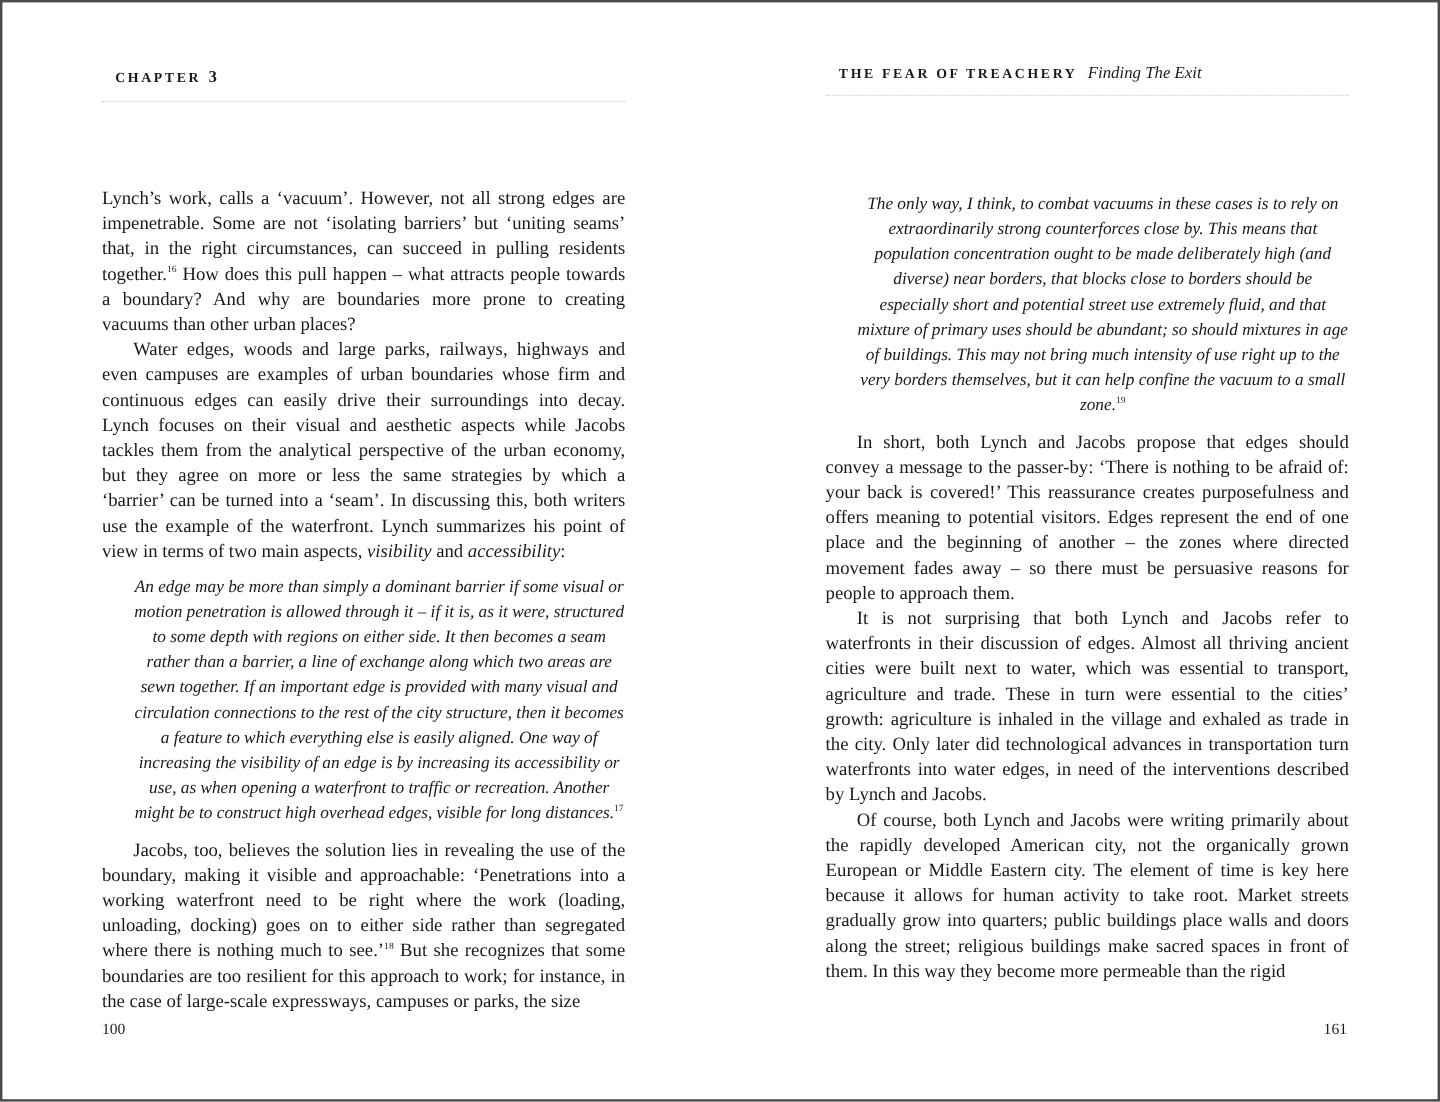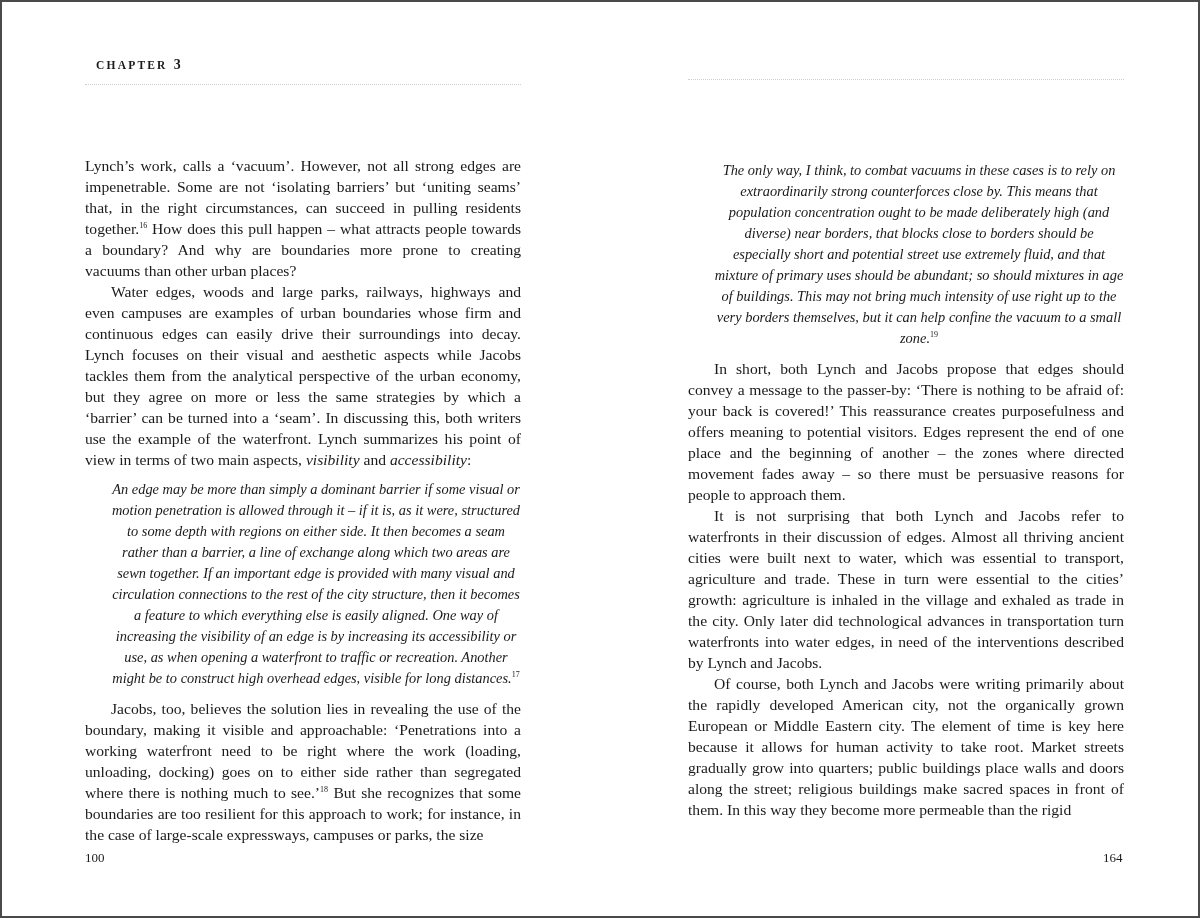--- a/index.html
+++ b/index.html
@@ -121,25 +121,29 @@
       <p class="no-indent">Lynch’s work, calls a ‘vacuum’. However, not all strong edges are impenetrable. Some are not ‘isolating barriers’ but ‘uniting seams’ that, in the right circumstances, can succeed in pulling residents together.<sup>16</sup> How does this pull happen – what attracts people towards a boundary? And why are boundaries more prone to creating vacuums than other urban places?</p>
       <p>Water edges, woods and large parks, railways, highways and even campuses are examples of urban boundaries whose firm and continuous edges can easily drive their surroundings into decay. Lynch focuses on their visual and aesthetic aspects while Jacobs tackles them from the analytical perspective of the urban economy, but they agree on more or less the same strategies by which a ‘barrier’ can be turned into a ‘seam’. In discussing this, both writers use the example of the waterfront. Lynch summarizes his point of view in terms of two main aspects, <em>visibility</em> and <em>accessibility</em>:</p>
       <div class="blockquote">An edge may be more than simply a dominant barrier if some visual or motion penetration is allowed through it – if it is, as it were, structured to some depth with regions on either side. It then becomes a seam rather than a barrier, a line of exchange along which two areas are sewn together. If an important edge is provided with many visual and circulation connections to the rest of the city structure, then it becomes a feature to which everything else is easily aligned. One way of increasing the visibility of an edge is by increasing its accessibility or use, as when opening a waterfront to traffic or recreation. Another might be to construct high overhead edges, visible for long distances.<sup>17</sup></div>
       <p>Jacobs, too, believes the solution lies in revealing the use of the boundary, making it visible and approachable: ‘Penetrations into a working waterfront need to be right where the work (loading, unloading, docking) goes on to either side rather than segregated where there is nothing much to see.’<sup>18</sup> But she recognizes that some boundaries are too resilient for this approach to work; for instance, in the case of large-scale expressways, campuses or parks, the size</p>
     </div>
 
     <div class="folio">100</div>
   </div>
 
   <div class="page right">
+    <div class="running-head">
+      <span>THE FEAR OF TREACHERY</span>
+      <span class="italic-title">Finding The Exit</span>
+    </div>
     <div class="head-rule"></div>
 
     <div class="text-block">
       <div class="blockquote">The only way, I think, to combat vacuums in these cases is to rely on extraordinarily strong counterforces close by. This means that population concentration ought to be made deliberately high (and diverse) near borders, that blocks close to borders should be especially short and potential street use extremely fluid, and that mixture of primary uses should be abundant; so should mixtures in age of buildings. This may not bring much intensity of use right up to the very borders themselves, but it can help confine the vacuum to a small zone.<sup>19</sup></div>
       <p>In short, both Lynch and Jacobs propose that edges should convey a message to the passer-by: ‘There is nothing to be afraid of: your back is covered!’ This reassurance creates purposefulness and offers meaning to potential visitors. Edges represent the end of one place and the beginning of another – the zones where directed movement fades away – so there must be persuasive reasons for people to approach them.</p>
       <p>It is not surprising that both Lynch and Jacobs refer to waterfronts in their discussion of edges. Almost all thriving ancient cities were built next to water, which was essential to transport, agriculture and trade. These in turn were essential to the cities’ growth: agriculture is inhaled in the village and exhaled as trade in the city. Only later did technological advances in transportation turn waterfronts into water edges, in need of the interventions described by Lynch and Jacobs.</p>
       <p>Of course, both Lynch and Jacobs were writing primarily about the rapidly developed American city, not the organically grown European or Middle Eastern city. The element of time is key here because it allows for human activity to take root. Market streets gradually grow into quarters; public buildings place walls and doors along the street; religious buildings make sacred spaces in front of them. In this way they become more permeable than the rigid</p>
     </div>
 
-    <div class="folio">164</div>
+    <div class="folio">161</div>
   </div>
 
 </div>
 
 </body></html>

